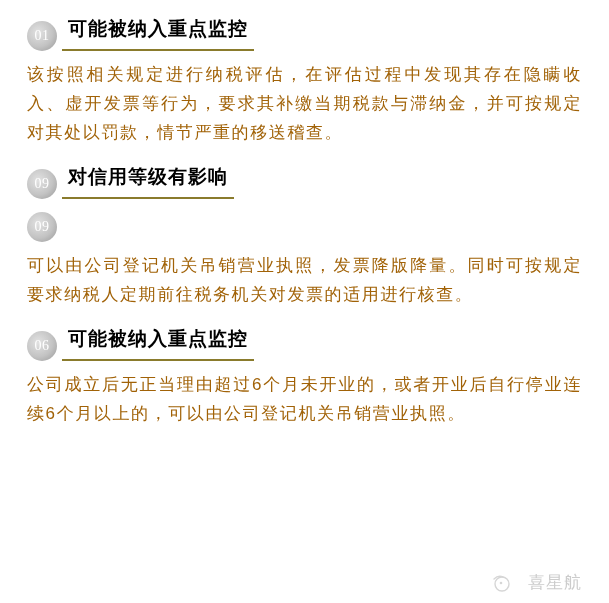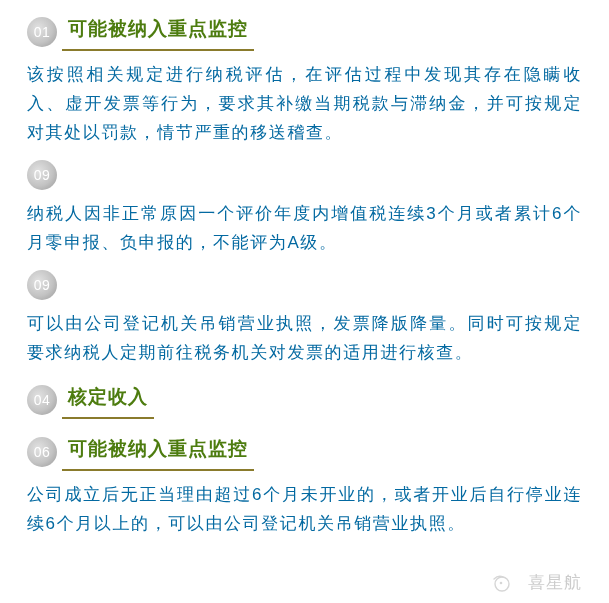--- a/index.html
+++ b/index.html
@@ -15,48 +15,49 @@
   .page {
     box-sizing: border-box;
     width: 609px;
     height: 603px;
     padding: 12px 27px 10px 27px;
     position: relative;
   }
   .section { margin-bottom: 13px; }
   .section-header {
     display: flex;
-    align-items: center;
+    align-items: flex-end;
+    font-family: Liberation Serif, serif;
   }
   .num-circle {
     width: 30px;
     height: 30px;
     border-radius: 50%;
     background: radial-gradient(circle at 38% 38%, #e2e2e2 0%, #c3c3c3 55%, #969696 100%);
     color: #ffffff;
     font-size: 14px;
     line-height: 30px;
     text-align: center;
     flex-shrink: 0;
     letter-spacing: 0.5px;
   }
   .section-title {
     margin-left: 5px;
     font-size: 19px;
     font-weight: bold;
-    color: #4d7c0f;
+    color: #000000;
     letter-spacing: 1px;
     padding: 4px 6px 7px 6px;
     border-bottom: 2px solid #8a7b2c;
     white-space: nowrap;
   }
   .section-body {
     margin: 9px 0 0 0;
     font-size: 17px;
-    color: #0369a1;
+    color: #a16207;
     line-height: 29px;
     letter-spacing: 1.6px;
     text-align: justify;
     text-justify: inter-ideograph;
   }
   .watermark {
     position: absolute;
     right: 27px;
     bottom: 9px;
     display: flex;
@@ -78,36 +79,32 @@
     <div class="section-header">
       <span class="num-circle">01</span>
       <span class="section-title">可能被纳入重点监控</span>
     </div>
     <p class="section-body">该按照相关规定进行纳税评估，在评估过程中发现其存在隐瞒收入、虚开发票等行为，要求其补缴当期税款与滞纳金，并可按规定对其处以罚款，情节严重的移送稽查。</p>
   </div>
 
   <div class="section">
     <div class="section-header">
       <span class="num-circle">09</span>
+      <span class="section-title">对信用等级有影响</span>
     </div>
-    <p class="section-body">纳税人因非正常原因一个评价年度内增值税连续3个月或者累计6个月零申报、负申报的，不能评为A级。</p>
   </div>
 
   <div class="section">
     <div class="section-header">
       <span class="num-circle">09</span>
     </div>
     <p class="section-body">可以由公司登记机关吊销营业执照，发票降版降量。同时可按规定要求纳税人定期前往税务机关对发票的适用进行核查。</p>
   </div>
 
   <div class="section">
-    <div class="section-header">
-      <span class="num-circle">04</span>
-      <span class="section-title">核定收入</span>
-    </div>
   </div>
 
   <div class="section">
     <div class="section-header">
       <span class="num-circle">06</span>
       <span class="section-title">可能被纳入重点监控</span>
     </div>
     <p class="section-body">公司成立后无正当理由超过6个月未开业的，或者开业后自行停业连续6个月以上的，可以由公司登记机关吊销营业执照。</p>
   </div>
 

